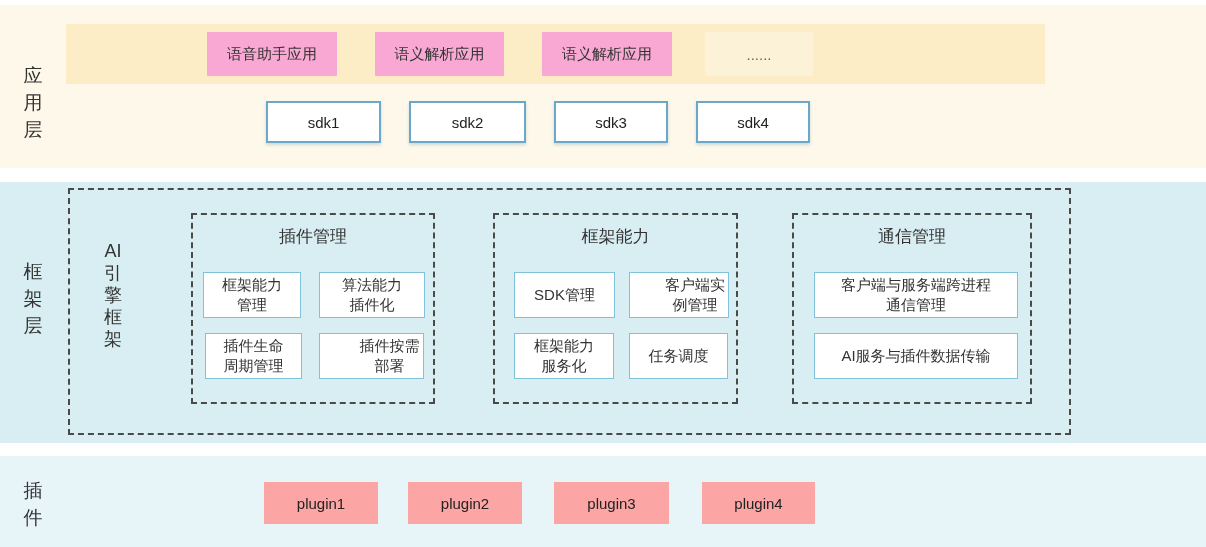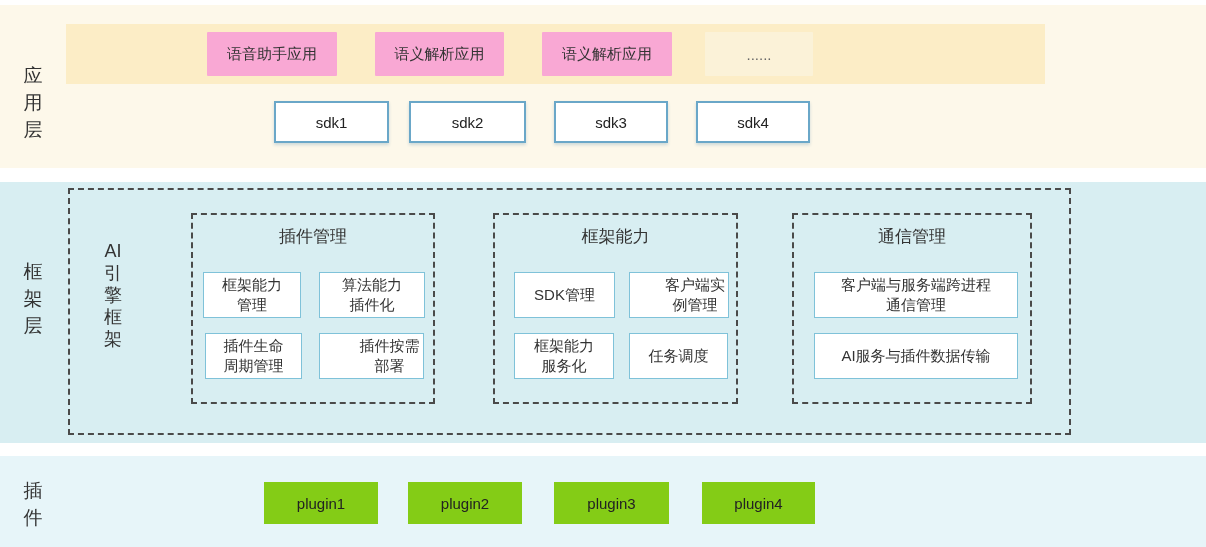--- a/index.html
+++ b/index.html
@@ -52,41 +52,41 @@
   .fw-box{
     position:absolute;height:46px;background:#ffffff;
     border:1.5px solid #7fc2d9;box-sizing:border-box;
     display:flex;align-items:center;justify-content:center;
     font-size:15px;line-height:20px;text-align:center;color:#333;
     white-space:pre-line;
   }
   .row1{top:57px;} .row2{top:118px;}
 
   .plugin-box{
-    position:absolute;top:26px;height:42px;background:#84cc16;
+    position:absolute;top:26px;height:42px;background:#fca5a5;
     display:flex;align-items:center;justify-content:center;
     font-size:15px;color:#222;
   }
 </style>
 </head>
 <body>
 
 <div id="stage">
 
   <div class="section sec-app">
     <div class="layer-label" style="left:20px;top:57px;">应用层</div>
 
     <div class="band"></div>
 
     <div class="app-box" style="left:207px;width:130px;">语音助手应用</div>
     <div class="app-box" style="left:375px;width:129px;">语义解析应用</div>
     <div class="app-box" style="left:542px;width:130px;">语义解析应用</div>
     <div class="app-box dots" style="left:705px;width:108px;">......</div>
 
-    <div class="sdk-box" style="left:274px;width:115px;">sdk1</div>
+    <div class="sdk-box" style="left:266px;width:115px;">sdk1</div>
     <div class="sdk-box" style="left:409px;width:117px;">sdk2</div>
     <div class="sdk-box" style="left:554px;width:114px;">sdk3</div>
     <div class="sdk-box" style="left:696px;width:114px;">sdk4</div>
   </div>
 
   <div class="section sec-fw">
     <div class="layer-label" style="left:20px;top:76px;">框架层</div>
 
     <div class="outer-dash"></div>
 

